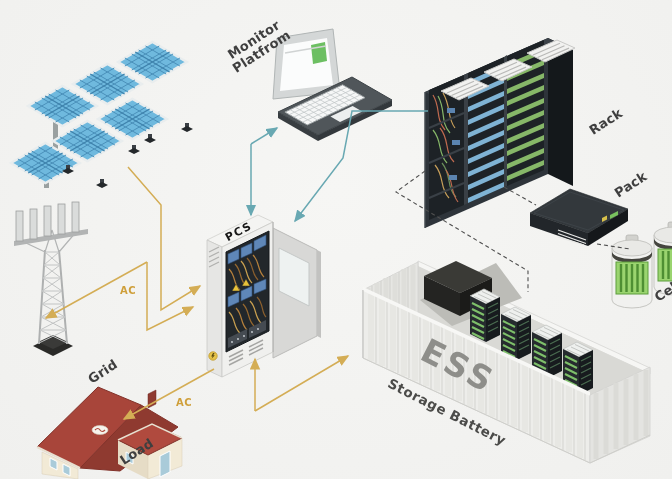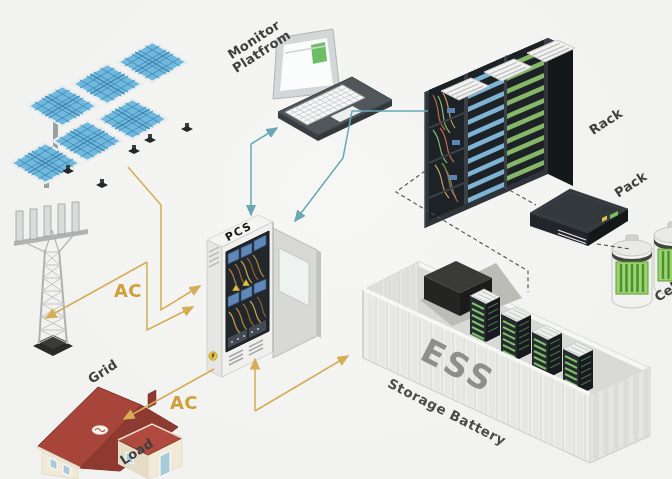--- a/index.html
+++ b/index.html
@@ -2,21 +2,21 @@
 <html><head>
 <meta charset="utf-8">
 <style>
   html,body{margin:0;padding:0;background:#e8e8e8;font-family:"DejaVu Sans","Liberation Sans",sans-serif;}
   .stage{position:relative;width:672px;height:479px;overflow:hidden;
          background:radial-gradient(ellipse at 50% 40%, #f6f6f4 0%, #f0f0ee 100%);}
   .stage svg{position:absolute;left:0;top:0;}
   .lbl{position:absolute;transform:translate(-50%,-50%) rotate(var(--r,0deg));
        font-weight:bold;color:#3f3f3f;font-size:13px;white-space:nowrap;
        letter-spacing:.3px;text-align:center;line-height:1.08;z-index:5;}
-  .ac{color:#cf9f3a;font-size:18px;letter-spacing:.5px;}
+  .ac{color:#cf9f3a;font-size:10px;letter-spacing:.5px;}
   .ess{font-size:33px;color:#8e8e8a;letter-spacing:3px;}
   .sb{font-size:13.5px;color:#4b4b49;letter-spacing:.6px;}
   .pcslbl{font-size:11px;color:#161616;letter-spacing:1.5px;}
 </style>
 </head>
 <body>
 
 <div class="stage">
 
 <svg width="672" height="479" viewBox="0 0 672 479">

